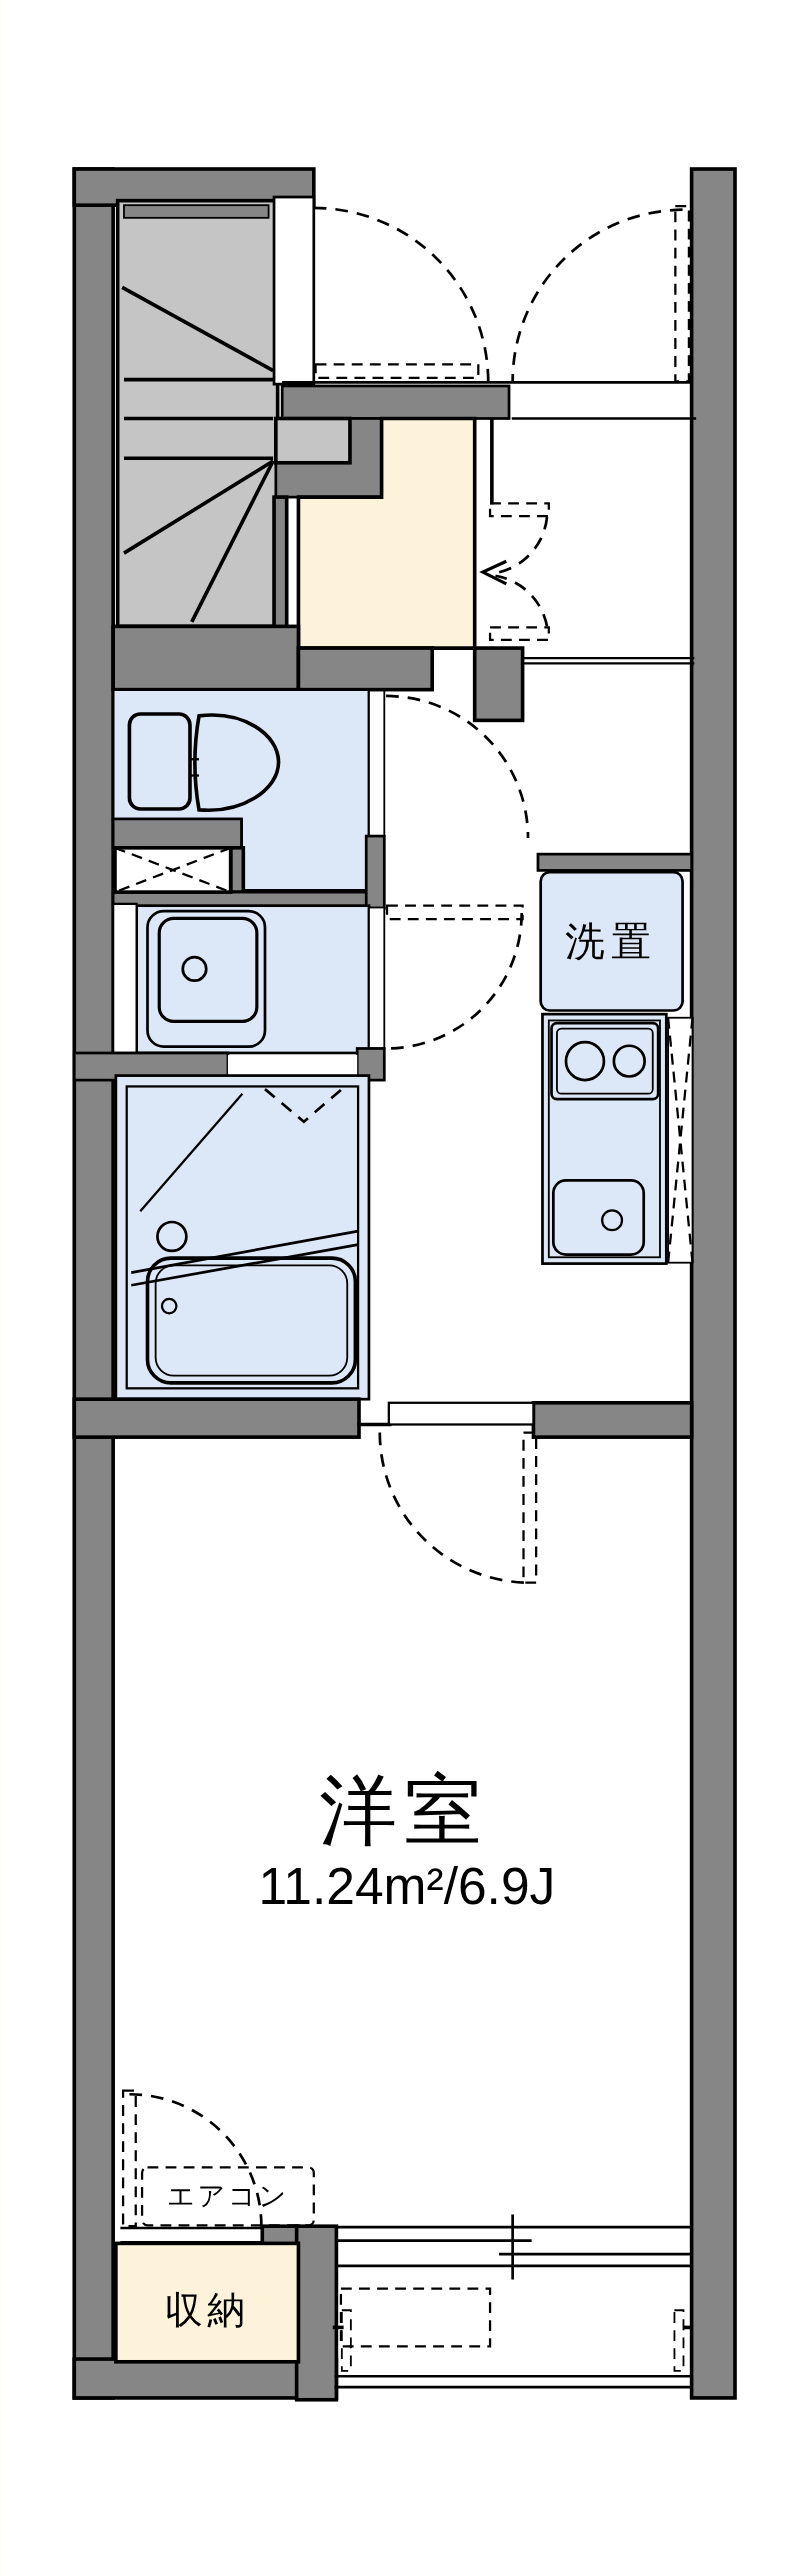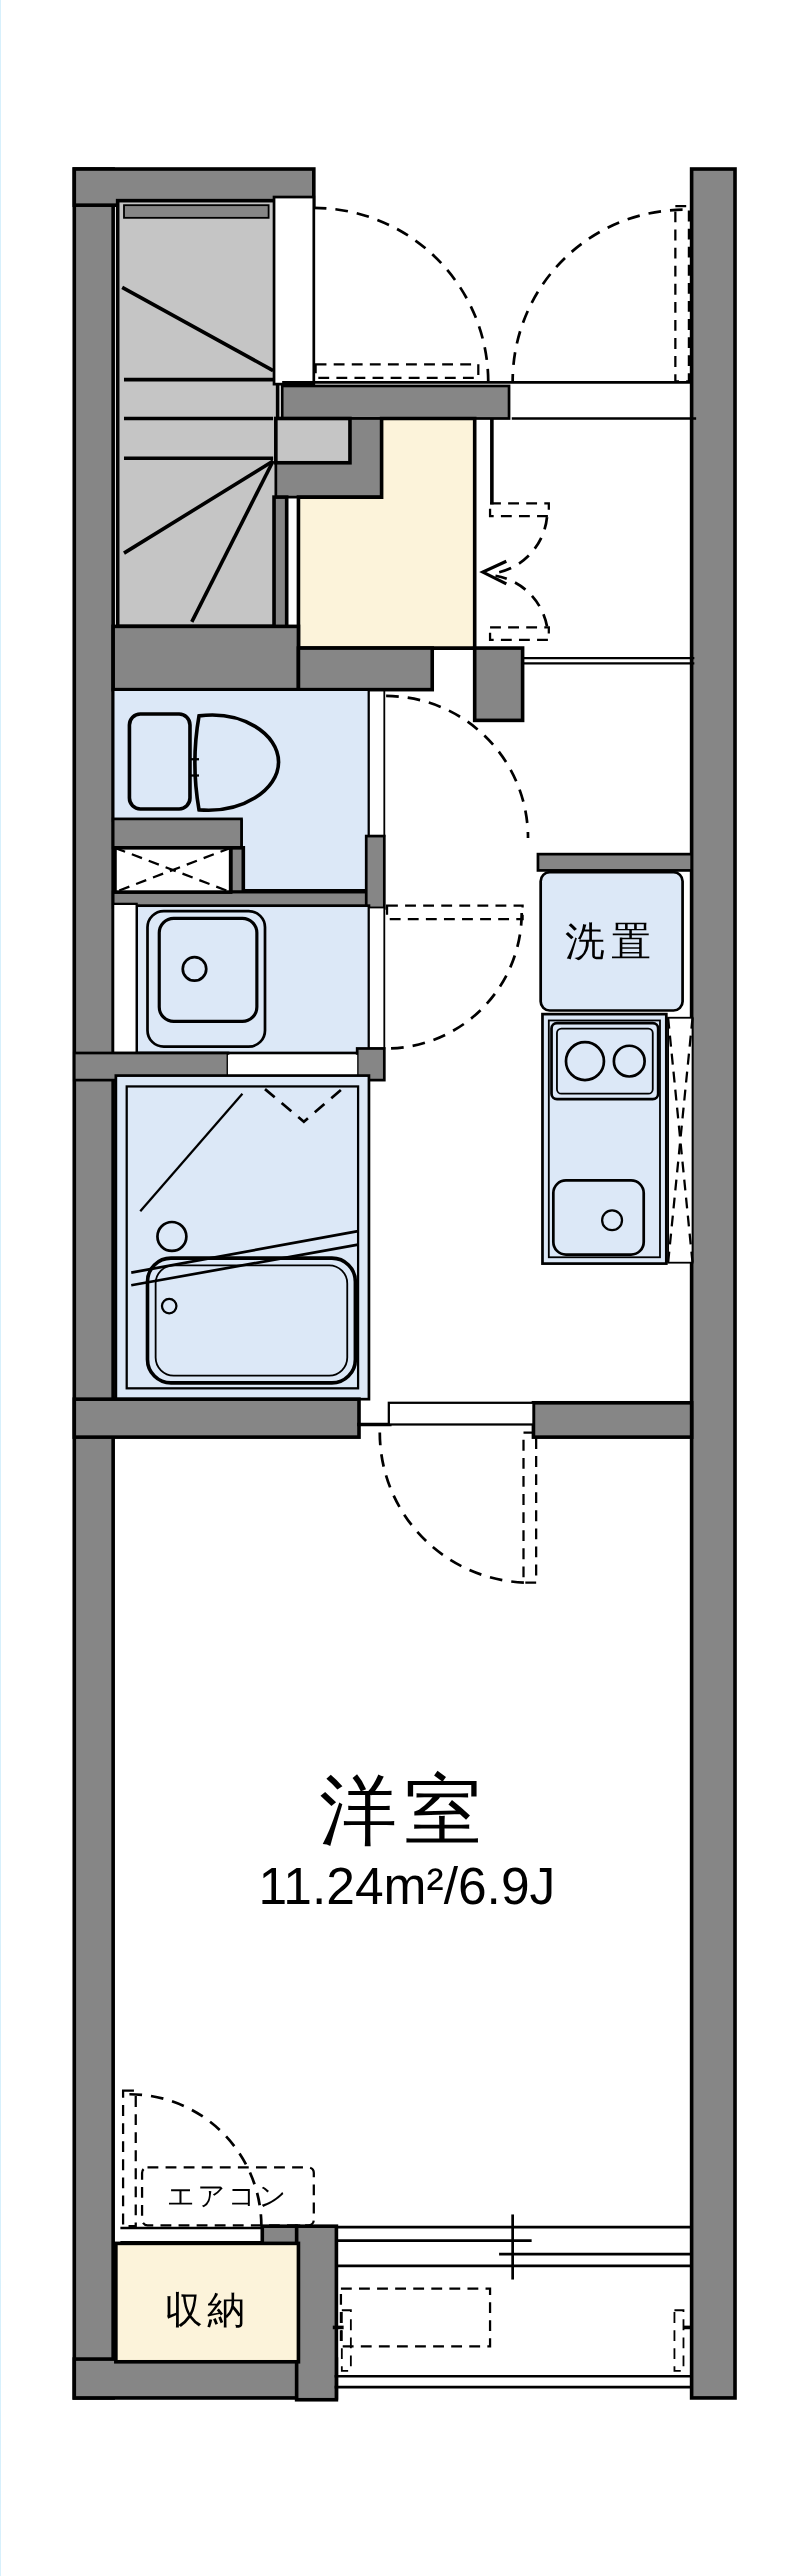--- a/index.html
+++ b/index.html
@@ -1,16 +1,16 @@
 <!DOCTYPE html>
 <html style="font-size:14.5px"><head>
 <meta charset="utf-8">
 <style>
   html,body{margin:0;padding:0;background:#fff;}
-  .canvas{position:relative;width:812px;height:2576px;background:#0ea5e9;overflow:hidden;}
+  .canvas{position:relative;width:812px;height:2576px;background:#fef9c3;overflow:hidden;}
   svg{position:absolute;left:0;top:0;}
   text{font-family:"Liberation Sans","DejaVu Sans",sans-serif;fill:#000;}
   .t-big{font-size:86px;letter-spacing:8px;}
   .t-area{font-size:57px;}
   .t-laundry{font-size:44px;letter-spacing:7px;}
   .t-storage{font-size:42px;letter-spacing:5px;}
   .t-aircon{font-size:30px;letter-spacing:3px;}
   .wall{fill:#868686;stroke:#000;stroke-width:4;}
   .wall3{fill:#868686;stroke:#000;stroke-width:3;}
   .stairfill{fill:#c5c5c5;stroke:#000;stroke-width:4;}

